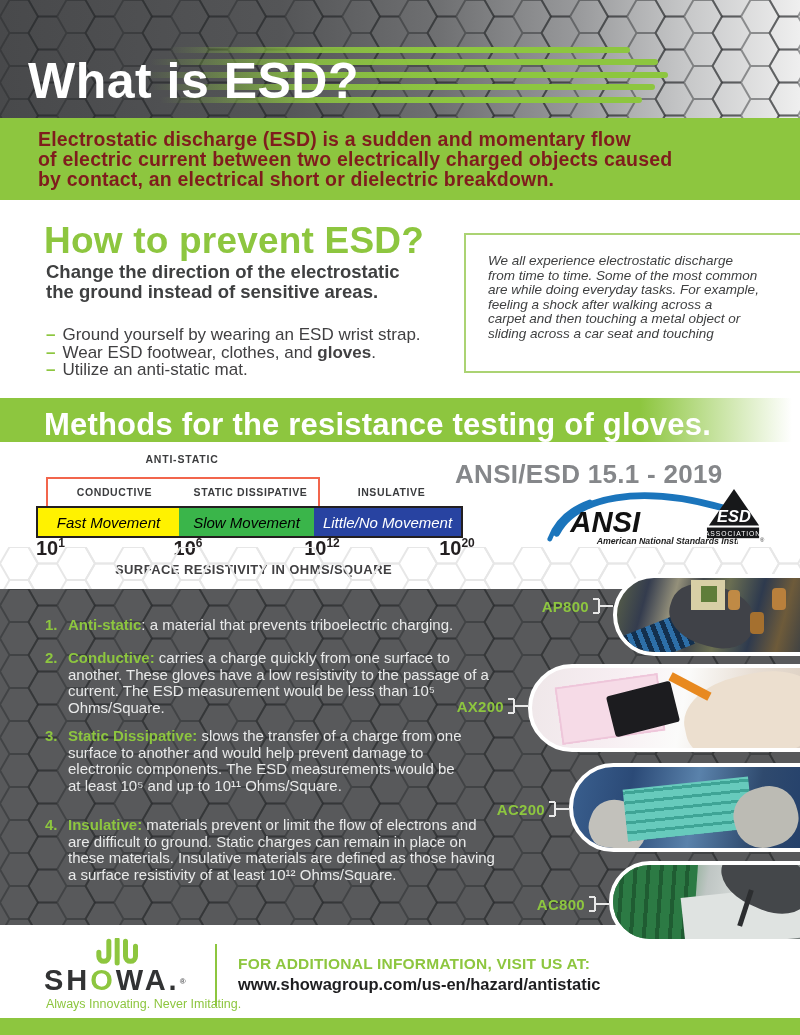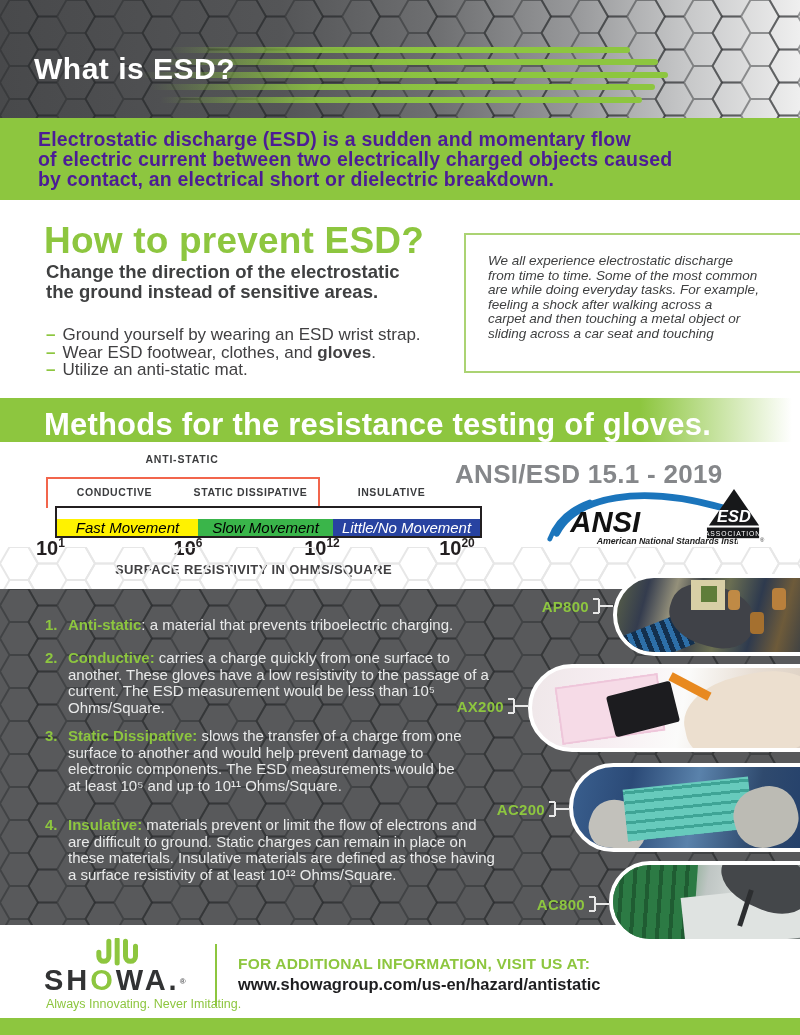--- a/index.html
+++ b/index.html
@@ -10,25 +10,25 @@
   .header{position:absolute;top:0;left:0;width:800px;height:118px;
     background:linear-gradient(90deg,#48494b 0%,#545557 35%,#6f7072 55%,#98999b 72%,#c7c8c9 86%,#efefef 100%);}
   .hexes{position:absolute;top:0;left:0;pointer-events:none;}
   .stripe{position:absolute;height:6px;border-radius:3px;
     background:linear-gradient(90deg,rgba(141,198,63,0) 0%,rgba(141,198,63,.85) 32%,#8dc63f 60%);}
   .s1{top:47px;left:168px;width:462px;}
   .s2{top:59px;left:150px;width:508px;}
   .s3{top:72px;left:140px;width:528px;}
   .s4{top:84px;left:150px;width:505px;}
   .s5{top:97px;left:160px;width:482px;}
-  .main-title{position:absolute;left:34px;top:52px;color:#ffffff;font-size:30px;font-weight:bold;letter-spacing:.5px;z-index:3;}
+  .main-title{position:absolute;left:28px;top:52px;color:#ffffff;font-size:50px;font-weight:bold;letter-spacing:.5px;z-index:3;}
 
   
   .banner1{position:absolute;top:118px;left:0;width:800px;height:82px;background:#8dc63f;}
-  .banner1 .txt{position:absolute;left:38px;top:11px;color:#4c1d95;font-weight:bold;font-size:19.5px;line-height:20px;letter-spacing:.2px;}
+  .banner1 .txt{position:absolute;left:38px;top:11px;color:#7f1d1d;font-weight:bold;font-size:19.5px;line-height:20px;letter-spacing:.2px;}
   .banner1 .txt div{white-space:nowrap;}
 
   
   .prevent-title{position:absolute;left:44px;top:220px;color:#8dc63f;font-size:37px;font-weight:bold;letter-spacing:.2px;}
   .prevent-body{position:absolute;left:46px;top:262px;color:#3f4041;font-size:18.5px;font-weight:bold;line-height:20px;}
   .prevent-bullets{position:absolute;left:46px;top:326px;color:#414042;font-size:17px;line-height:17.5px;list-style:none;margin:0;padding:0;}
   .prevent-bullets .dash{color:#8dc63f;font-weight:bold;margin-right:7px;}
   .sidebox{position:absolute;left:464px;top:233px;width:300px;height:117px;border:2px solid #abd373;
     padding:19px 12px 0 22px;font-style:italic;color:#3f4041;font-size:13.5px;line-height:14.6px;}
   .sidebox div{white-space:nowrap;}
@@ -40,21 +40,21 @@
 
   
   .anti-label{position:absolute;left:46px;top:453px;width:272px;text-align:center;
     font-size:10.5px;font-weight:bold;letter-spacing:.8px;color:#3b3c3e;}
   .bracket{position:absolute;left:46px;top:477px;width:270px;height:29px;
     border-top:2px solid #f2654c;border-left:2px solid #f2654c;border-right:2px solid #f2654c;}
   .cat{position:absolute;top:486px;font-size:10.5px;font-weight:bold;letter-spacing:.6px;color:#3b3c3e;text-align:center;}
   .cat1{left:46px;width:137px;}
   .cat2{left:183px;width:135px;}
   .cat3{left:318px;width:147px;}
-  .scalebar{position:absolute;left:55px;top:506px;width:423px;height:28px;border:2px solid #231f20;display:flex;box-sizing:content-box;align-items:flex-end;}
+  .scalebar{position:absolute;left:36px;top:506px;width:423px;height:28px;border:2px solid #231f20;display:flex;box-sizing:content-box;}
   .seg{display:flex;align-items:center;justify-content:center;font-style:italic;font-size:15px;}
   .tick{position:absolute;top:536px;font-weight:bold;color:#231f20;}
   .tick .b{font-size:20px;}
   .tick .e{font-size:12px;vertical-align:8px;}
   .t1{left:36px;}
   .t2{left:158px;width:60px;text-align:center;}
   .t3{left:290px;width:64px;text-align:center;}
   .t4{left:425px;width:64px;text-align:center;}
   .scale-caption{position:absolute;left:42px;top:562px;width:423px;text-align:center;
     font-size:13px;font-weight:bold;letter-spacing:.4px;color:#414042;}

